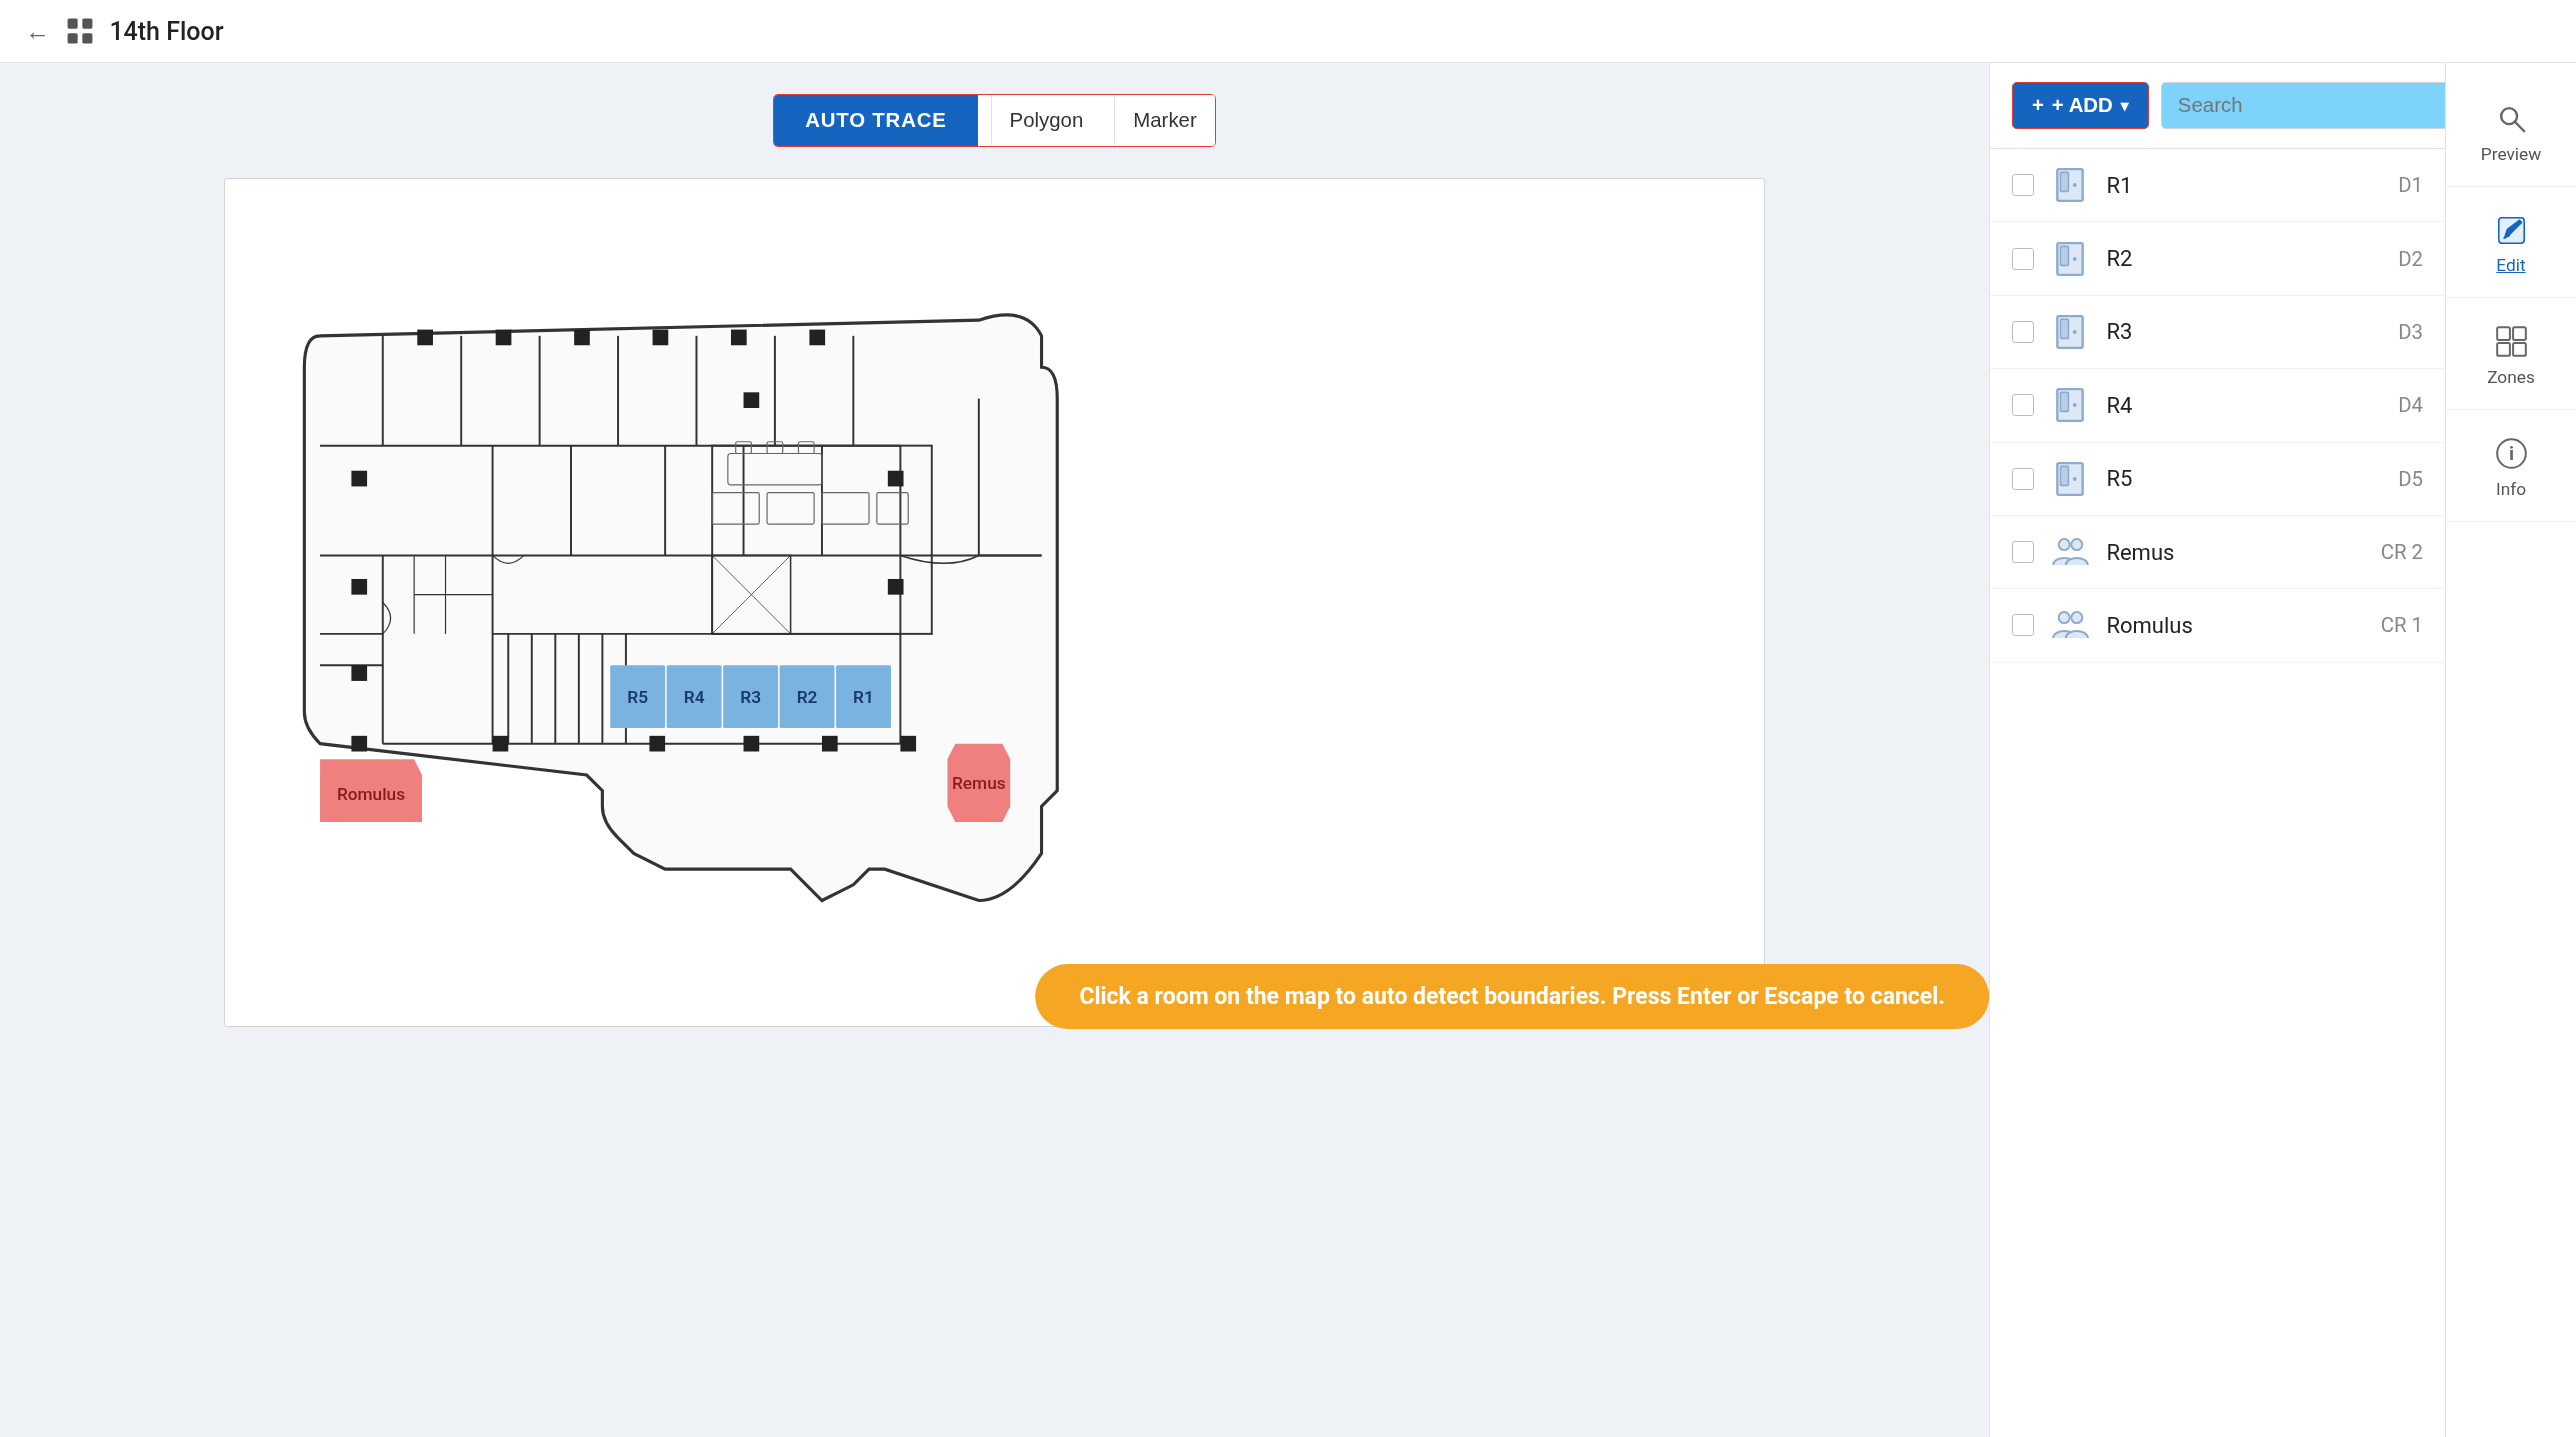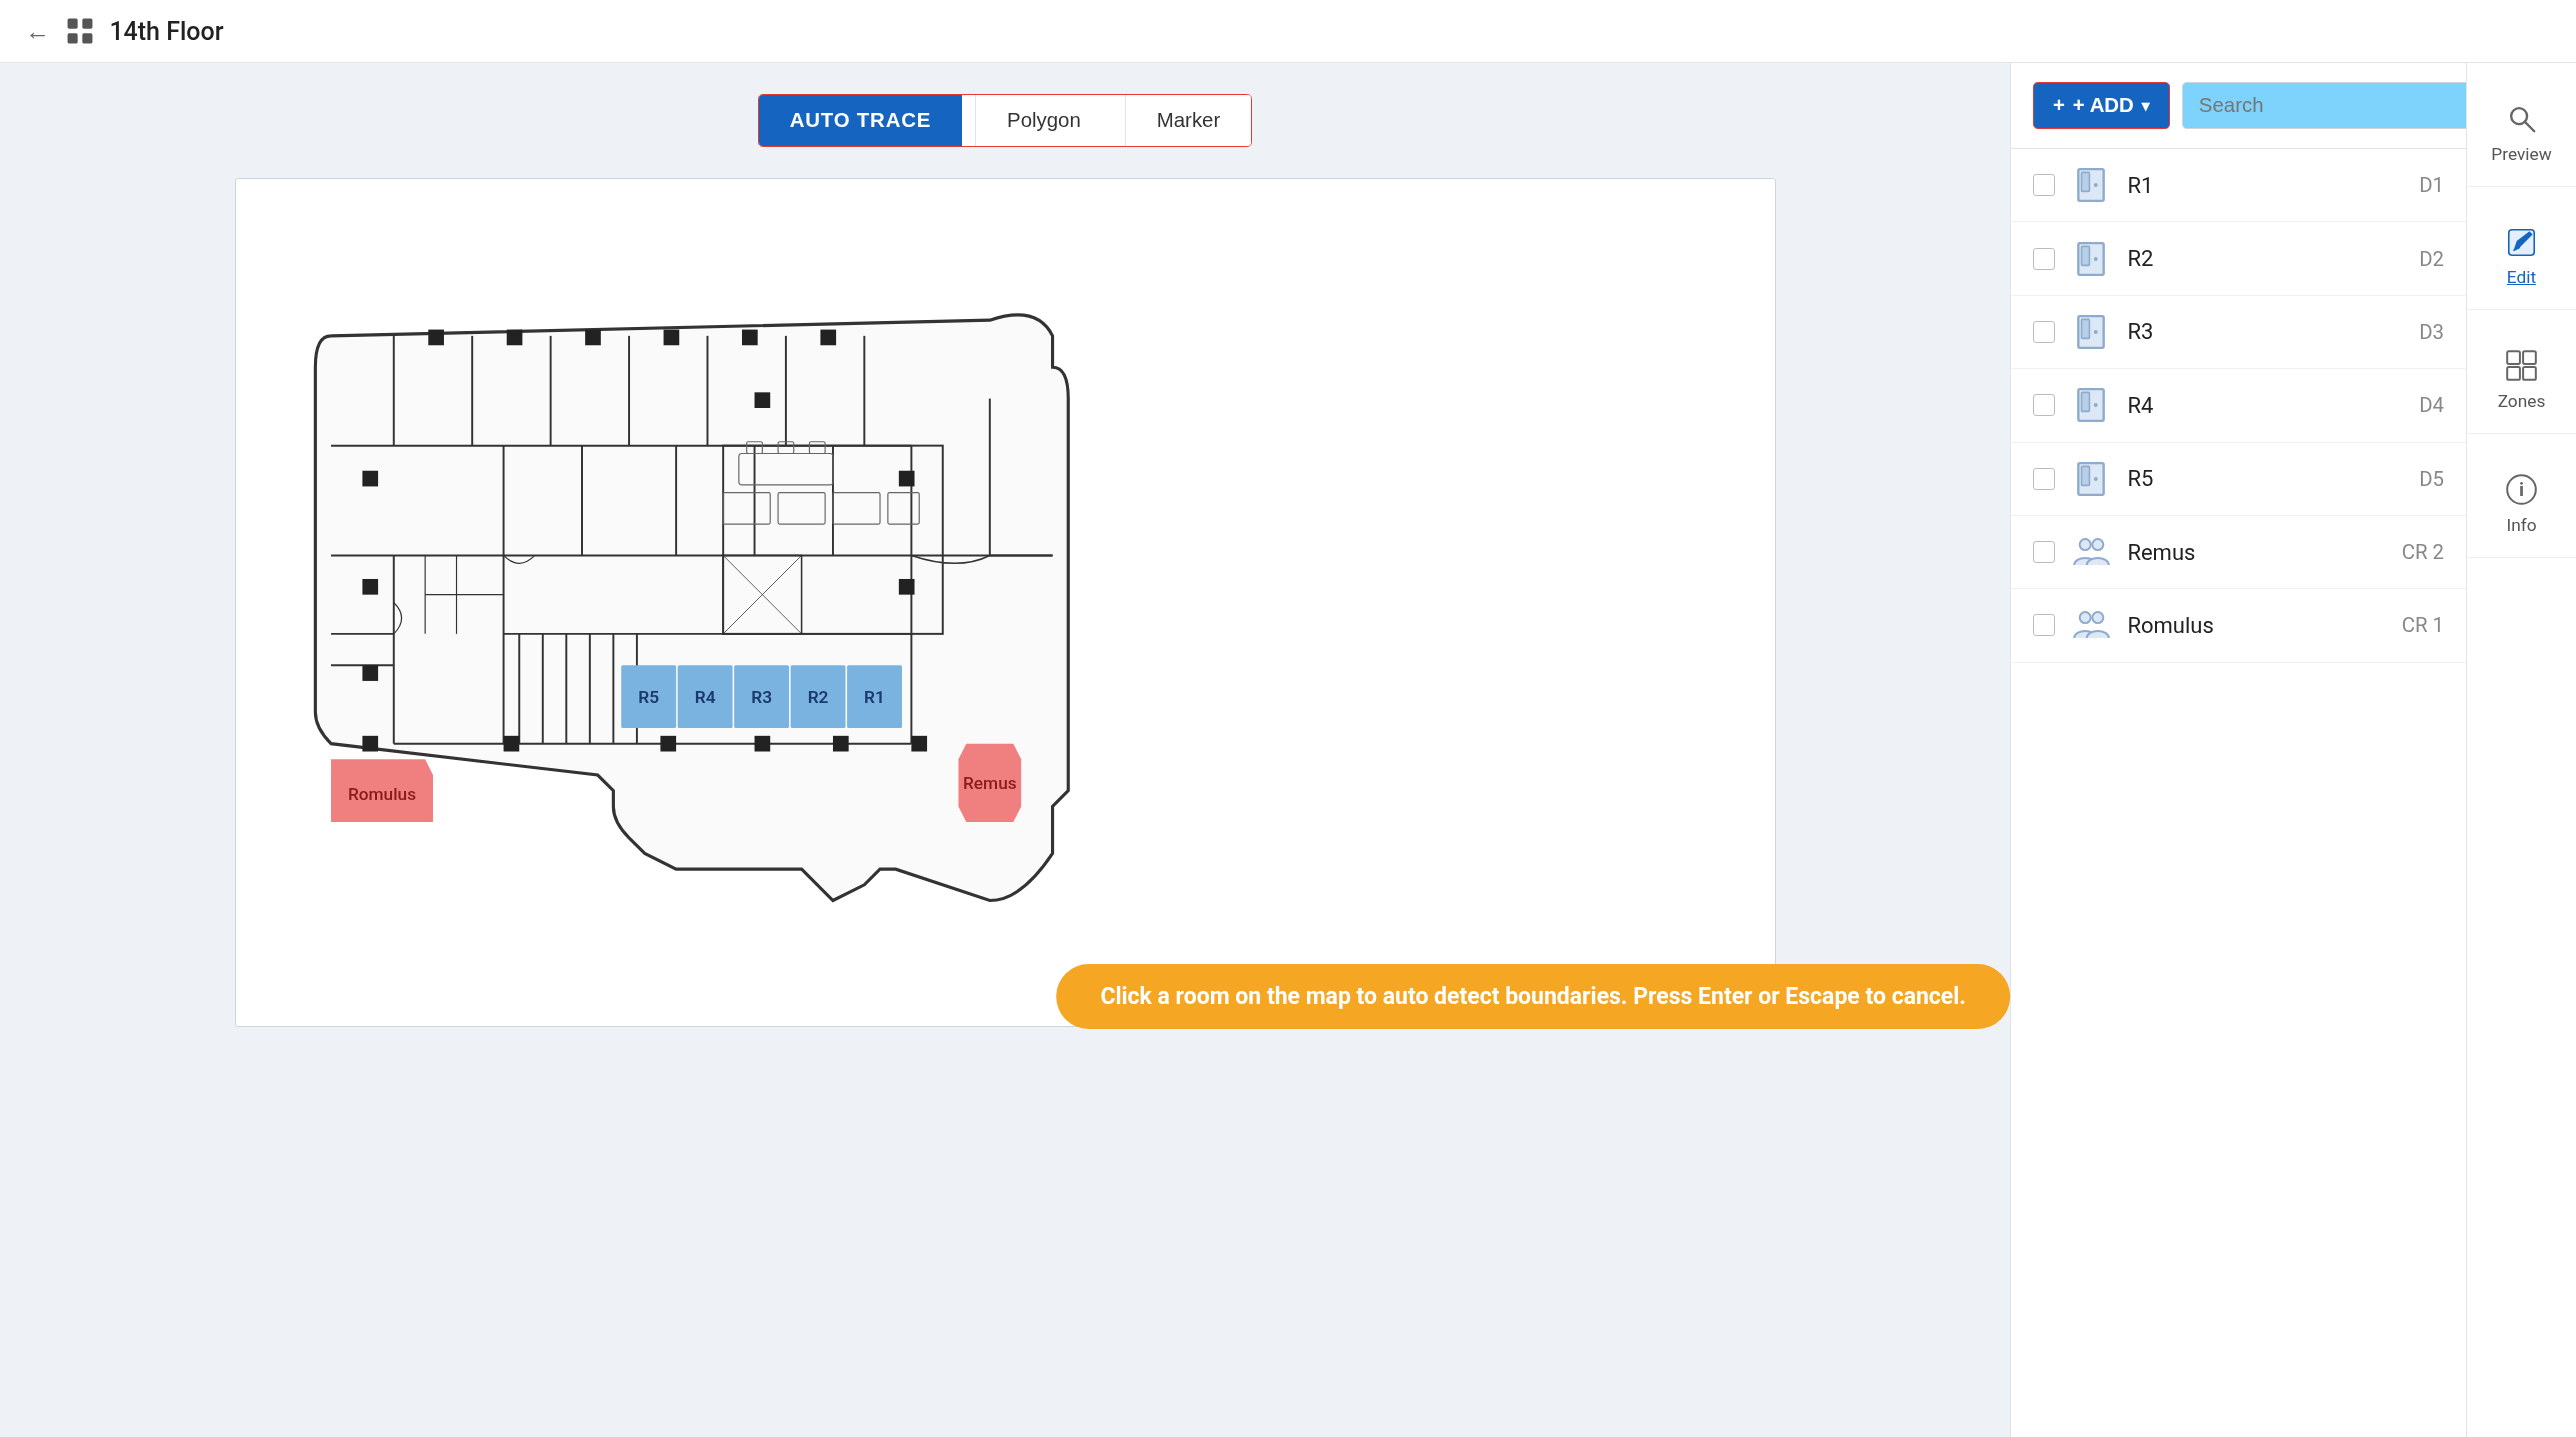--- a/index.html
+++ b/index.html
@@ -70,21 +70,21 @@
       padding: 14px 31px;
       font-size: 20.4px;
       font-weight: 600;
       letter-spacing: 0.8px;
       cursor: pointer;
       border: none;
     }
     .toolbar-btn {
       background: #fff;
       color: #333;
-      padding: 14px 31px;
+      padding: 14px 18px;
       font-size: 20.4px;
       cursor: pointer;
       border: none;
       border-left: 0.8px solid #e0e4ea;
     }
 
     
     .floor-plan-container {
       background: #fff;
       border: 0.8px solid #d0d4da;
@@ -207,28 +207,28 @@
       font-weight: 400;
     }
     .room-code {
       font-size: 20.4px;
       color: #888;
       text-align: right;
     }
 
     
     .far-right-sidebar {
-      width: 110px;
+      width: 131px;
       background: #fff;
       border-left: 0.8px solid #e0e4ea;
       display: flex;
       flex-direction: column;
       align-items: center;
       padding: 15.7px 0;
-      gap: 16px;
+      gap: 4px;
     }
     .sidebar-action {
       display: flex;
       flex-direction: column;
       align-items: center;
       justify-content: center;
       width: 100%;
       padding: 22px 0;
       gap: 7.9px;
       cursor: pointer;

